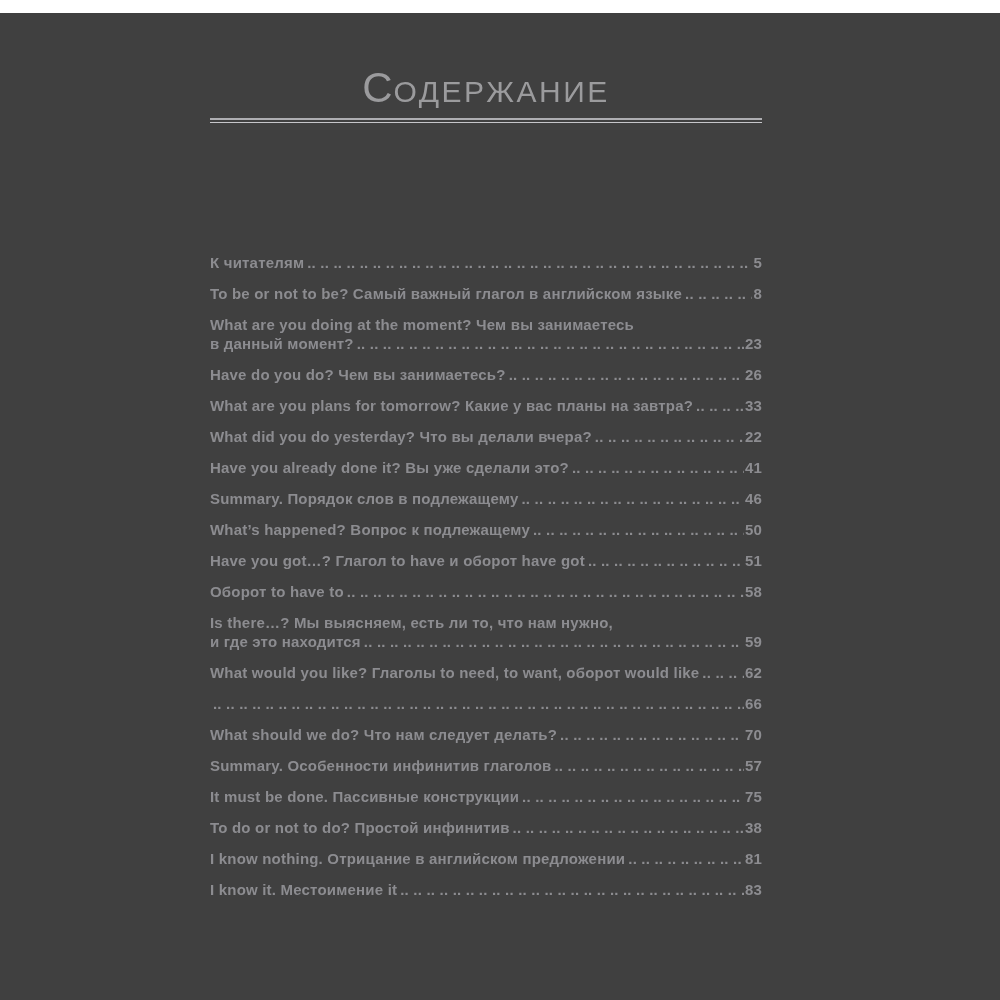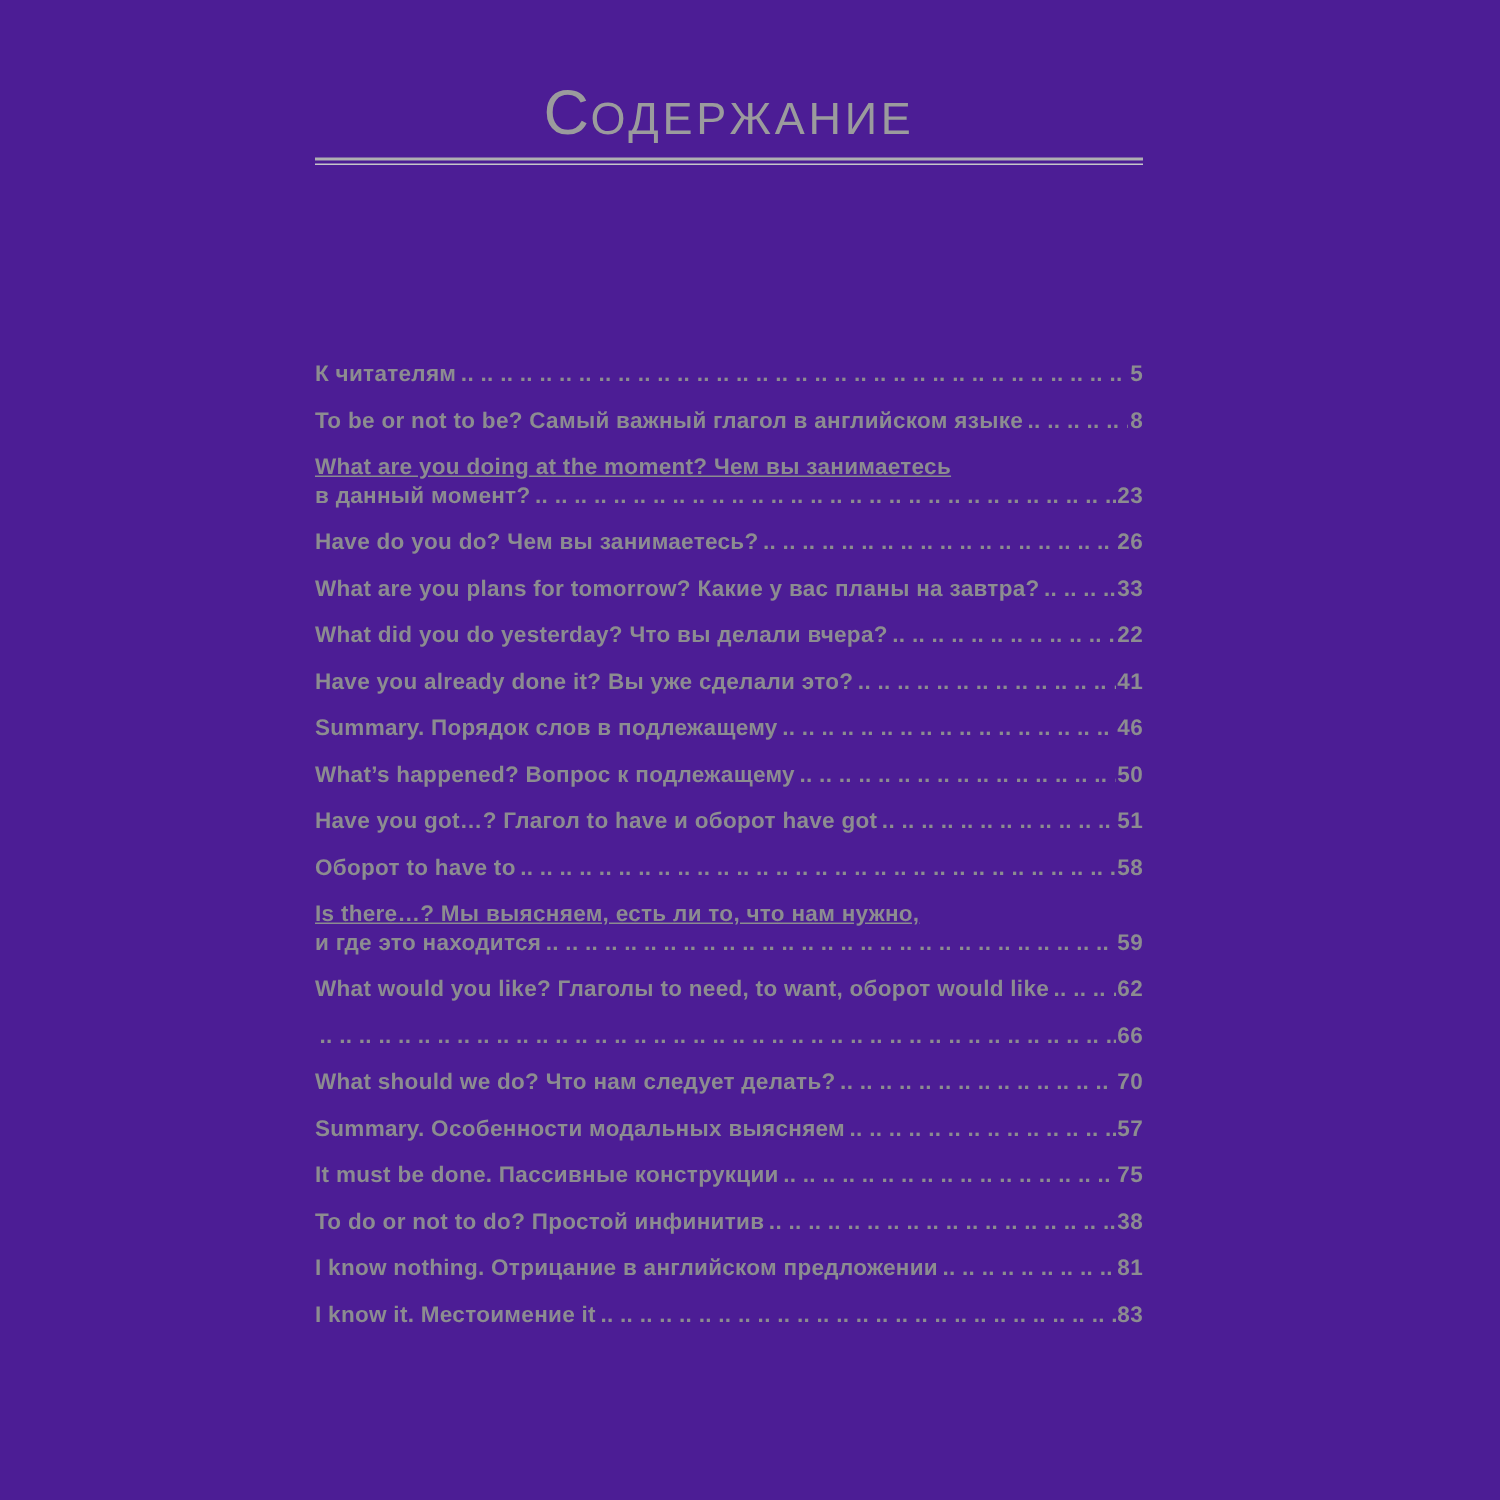--- a/index.html
+++ b/index.html
@@ -10,21 +10,22 @@
   body {
     width: 1000px;
     height: 1000px;
     position: relative;
     font-family: "Liberation Sans", sans-serif;
     overflow: hidden;
   }
   .page {
     position: absolute;
     inset: 0;
-    background: #4c1d95;
+    background: #404040;
+    margin-top: 13px;
   }
   .title-block {
     position: absolute;
     left: 210px;
     top: 54px;
     width: 552px;
     text-align: center;
   }
   .title {
     margin: 0;
@@ -64,21 +65,20 @@
     font-size: 15px;
     font-weight: bold;
     line-height: 19px;
     letter-spacing: 0.2px;
   }
   .entry {
     margin-bottom: 12px;
   }
   .entry-textline {
     white-space: nowrap;
-    text-decoration: underline;
   }
   .entry-line {
     display: flex;
     align-items: flex-start;
   }
   .entry-text {
     white-space: nowrap;
     flex: 0 0 auto;
   }
   .leader {
@@ -242,21 +242,21 @@
     <div class="entry-line">
       <span class="entry-text">What should we do? Что нам следует делать?</span>
       <span class="leader">.. .. .. .. .. .. .. .. .. .. .. .. .. .. .. .. .. .. .. .. .. .. .. .. .. .. .. .. .. .. .. .. .. .. .. .. .. .. .. .. .. .. .. .. .. .. .. .. .. .. .. .. .. .. .. .. .. .. .. .. .. .. .. .. .. .. .. .. .. .. .. .. .. .. .. .. .. .. .. .. </span>
       <span class="page-num">70</span>
     </div>
   </div>
 
   <div class="entry">
     <div class="entry-extra"></div>
     <div class="entry-line">
-      <span class="entry-text">Summary. Особенности модальных выясняем</span>
+      <span class="entry-text">Summary. Особенности инфинитив глаголов</span>
       <span class="leader">.. .. .. .. .. .. .. .. .. .. .. .. .. .. .. .. .. .. .. .. .. .. .. .. .. .. .. .. .. .. .. .. .. .. .. .. .. .. .. .. .. .. .. .. .. .. .. .. .. .. .. .. .. .. .. .. .. .. .. .. .. .. .. .. .. .. .. .. .. .. .. .. .. .. .. .. .. .. .. .. </span>
       <span class="page-num">57</span>
     </div>
   </div>
 
   <div class="entry">
     <div class="entry-extra"></div>
     <div class="entry-line">
       <span class="entry-text">It must be done. Пассивные конструкции</span>
       <span class="leader">.. .. .. .. .. .. .. .. .. .. .. .. .. .. .. .. .. .. .. .. .. .. .. .. .. .. .. .. .. .. .. .. .. .. .. .. .. .. .. .. .. .. .. .. .. .. .. .. .. .. .. .. .. .. .. .. .. .. .. .. .. .. .. .. .. .. .. .. .. .. .. .. .. .. .. .. .. .. .. .. </span>

